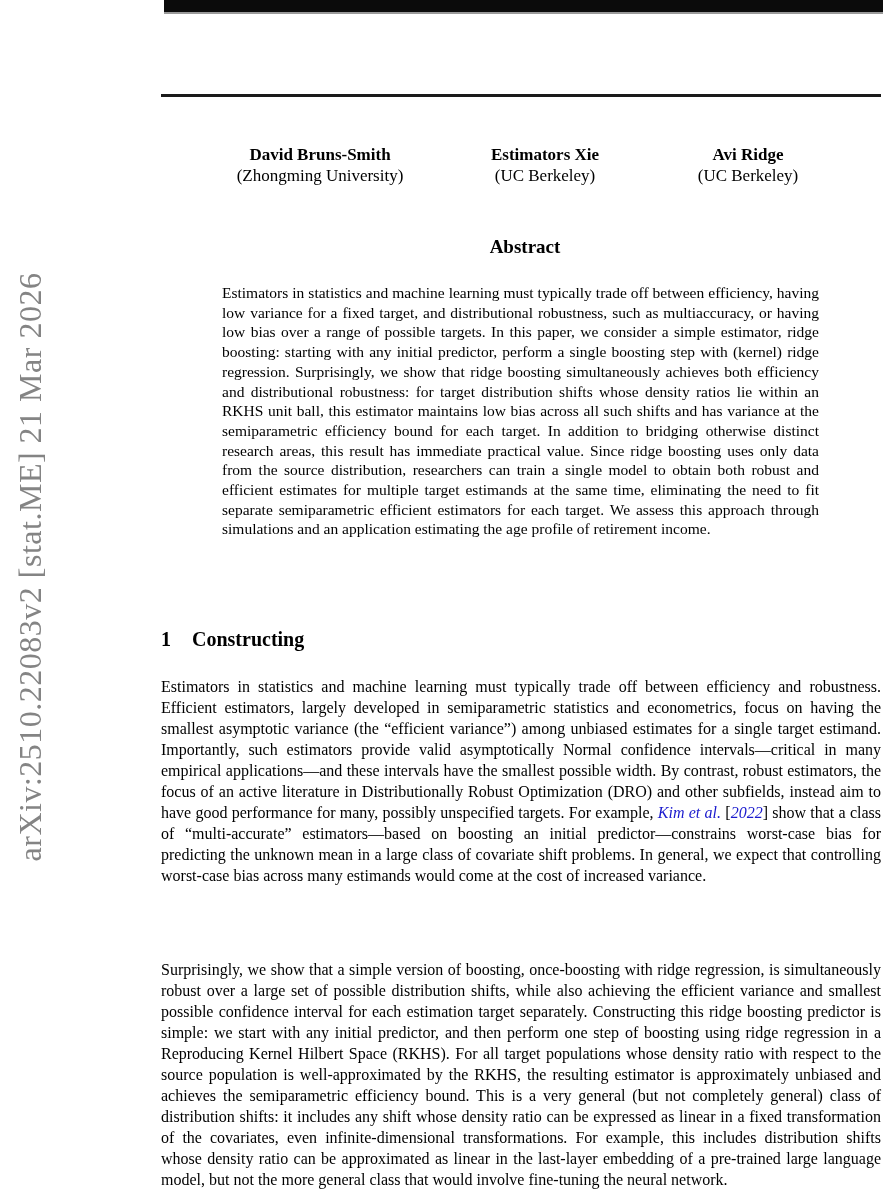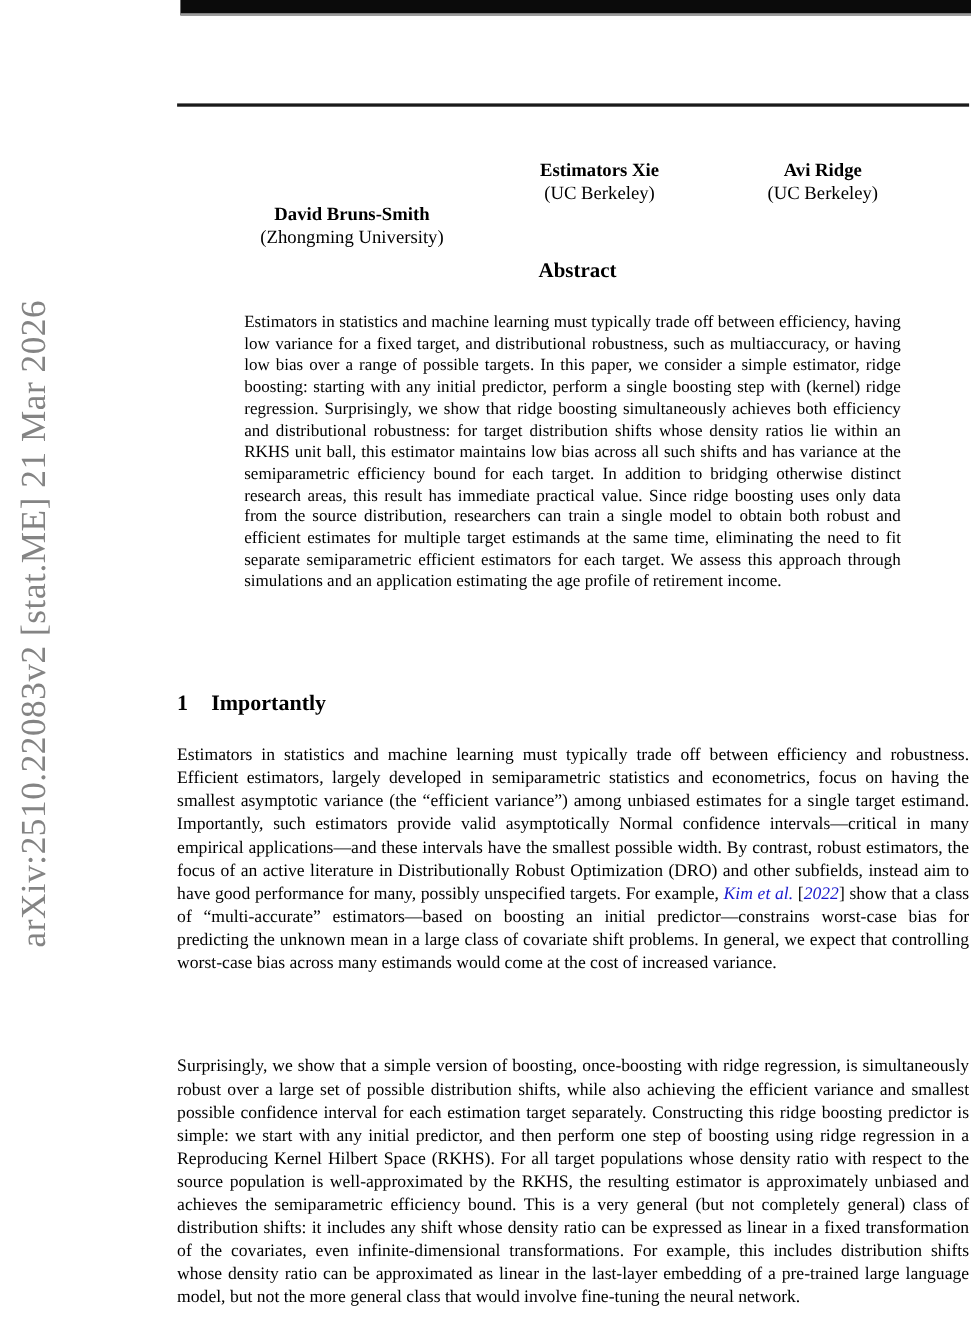--- a/index.html
+++ b/index.html
@@ -52,21 +52,21 @@
   .authors { position: absolute; top: 144px; left: 0; width: 720px; height: 50px; }
   .author {
     position: absolute; top: 0;
     transform: translateX(-50%);
     text-align: center;
     white-space: nowrap;
     line-height: 21px;
     font-size: 17px;
   }
   .author .aname { font-weight: bold; }
-  .author-1 { left: 159px; margin-top: 40px; }
+  .author-1 { left: 159px; }
   .author-2 { left: 384px; }
   .author-3 { left: 587px; }
 
   .abs-head {
     position: absolute; top: 236px; left: 4px;
     width: 720px;
     text-align: center;
     font-size: 19px;
     font-weight: bold;
   }
@@ -132,21 +132,21 @@
         <div class="aname">Avi Ridge</div>
         <div class="aaff">(UC Berkeley)</div>
       </div>
     </div>
 
     <div class="abs-head">Abstract</div>
 
     <div class="abs-body"><span>Estimators in statistics and machine learning must typically trade off between efficiency, having low variance for a fixed target, and distributional robustness, such as </span><span class="it">multiaccuracy</span><span>, or having low bias over a range of possible targets. In this paper, we consider a simple estimator, </span><span class="it">ridge boosting</span><span>: starting with any initial predictor, perform a single boosting step with (kernel) ridge regression. Surprisingly, we show that ridge boosting simultaneously achieves both efficiency and distributional robustness: for target distribution shifts whose density ratios lie within an RKHS unit ball, this estimator maintains low bias across all such shifts and has variance at the semiparametric efficiency bound for each target. In addition to bridging otherwise distinct research areas, this result has immediate practical value. Since ridge boosting uses only data from the source distribution, researchers can train a single model to obtain both robust and efficient estimates for multiple target estimands at the same time, eliminating the need to fit separate semiparametric efficient estimators for each target. We assess this approach through simulations and an application estimating the age profile of retirement income.</span></div>
 
     <div class="sec-head">
-      <span class="sec-num">1</span><span class="sec-title">Importantly</span>
+      <span class="sec-num">1</span><span class="sec-title">Constructing</span>
     </div>
 
     <div class="para para-1"><span>Estimators in statistics and machine learning must typically trade off between efficiency and robustness. Efficient estimators, largely developed in semiparametric statistics and econometrics, focus on having the smallest asymptotic variance (the “efficient variance”) among unbiased estimates for a single target estimand. Importantly, such estimators provide valid asymptotically Normal confidence intervals—critical in many empirical applications—and these intervals have the smallest possible width. By contrast, robust estimators, the focus of an active literature in Distributionally Robust Optimization (DRO) and other subfields, instead aim to have good performance for many, possibly unspecified targets. For example, </span><span class="lnk">Kim et al.</span><span> [</span><span class="lnk">2022</span><span>] show that a class of “multi-accurate” estimators—based on boosting an initial predictor—constrains worst-case bias for predicting the unknown mean in a large class of covariate shift problems. In general, we expect that controlling worst-case bias across many estimands would come at the cost of increased variance.</span></div>
 
     <div class="para para-2"><span>Surprisingly, we show that a simple version of boosting, </span><span class="it">once-boosting with ridge regression</span><span>, is simultaneously robust over a large set of possible distribution shifts, while also achieving the efficient variance and smallest possible confidence interval for each estimation target separately. Constructing this ridge boosting predictor is simple: we start with any initial predictor, and then perform one step of boosting using ridge regression in a Reproducing Kernel Hilbert Space (RKHS). For all target populations whose density ratio with respect to the source population is well-approximated by the RKHS, the resulting estimator is approximately unbiased and achieves the semiparametric efficiency bound. This is a very general (but not completely general) class of distribution shifts: it includes any shift whose density ratio can be expressed as linear in a fixed transformation of the covariates, even infinite-dimensional transformations. For example, this includes distribution shifts whose density ratio can be approximated as linear in the last-layer embedding of a pre-trained large language model, but not the more general class that would involve fine-tuning the neural network.</span></div>
 
 
   </div>
 </div>
 

